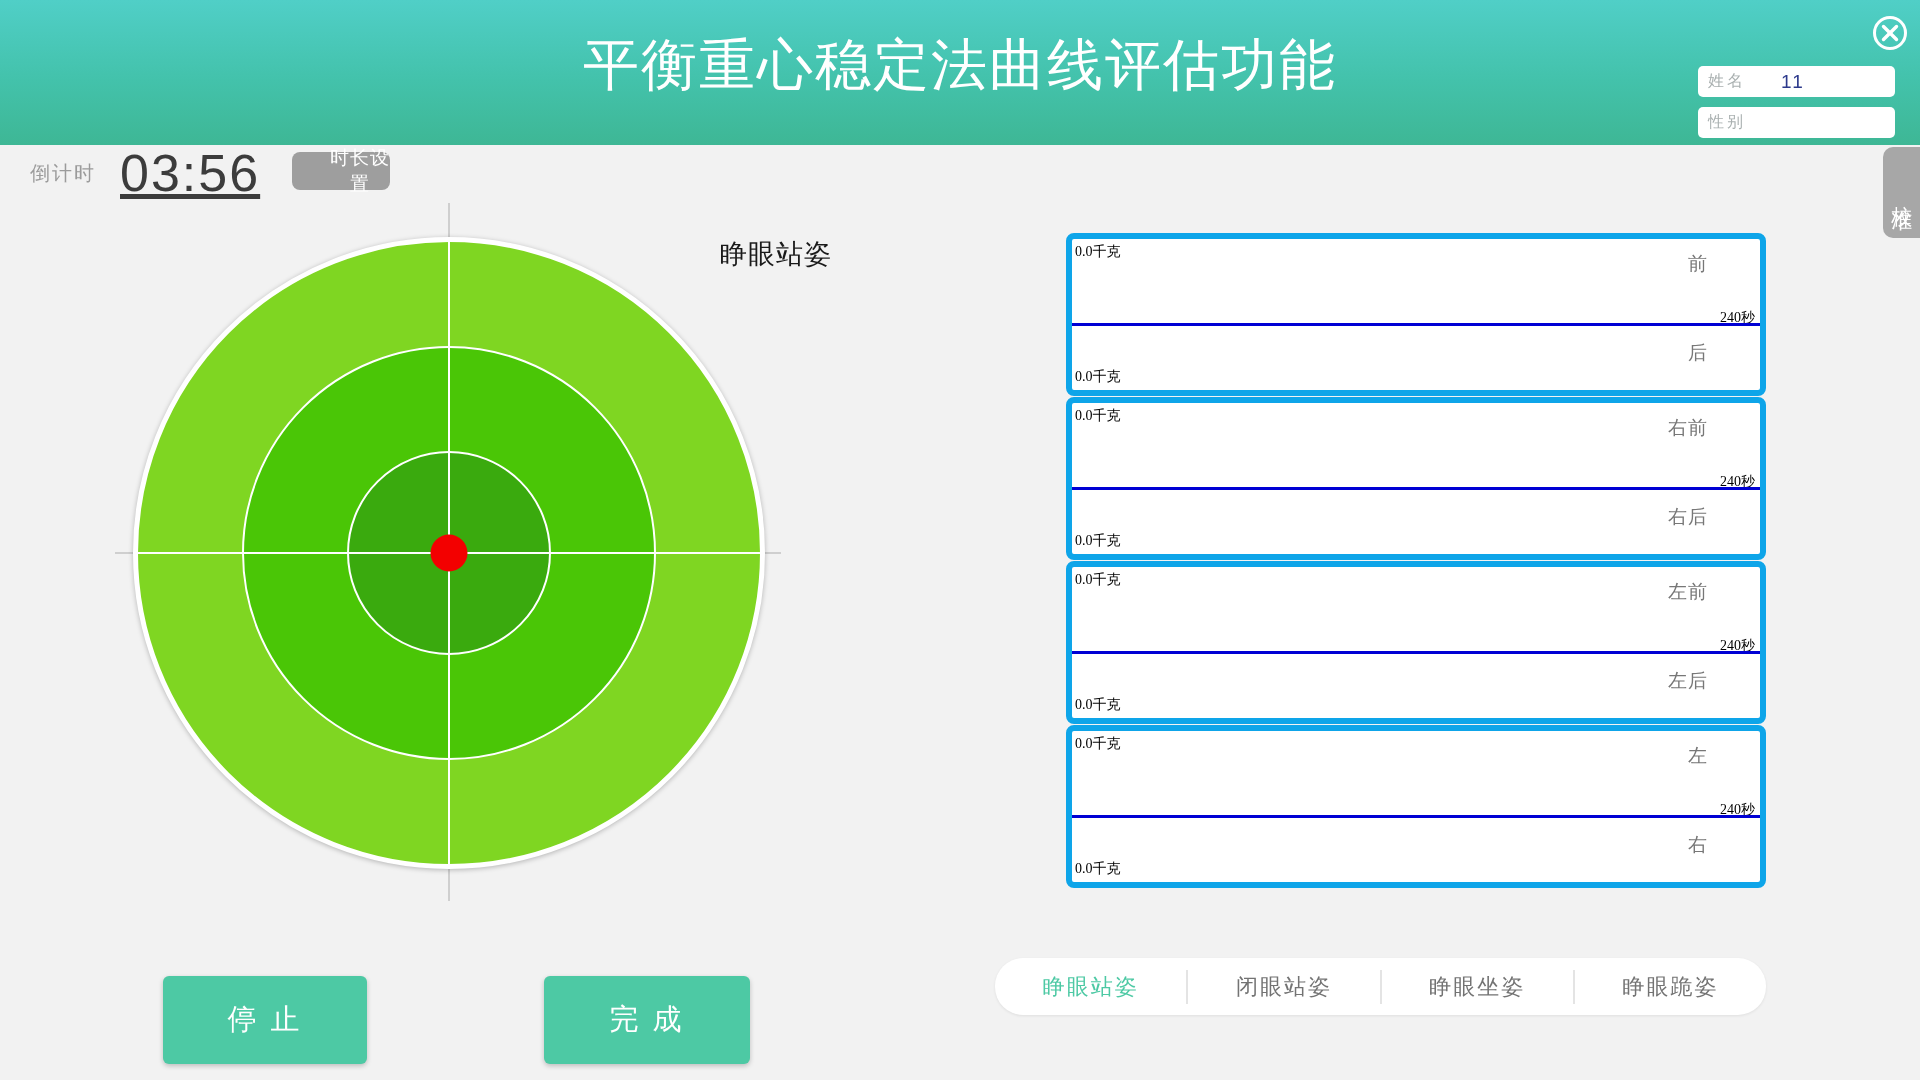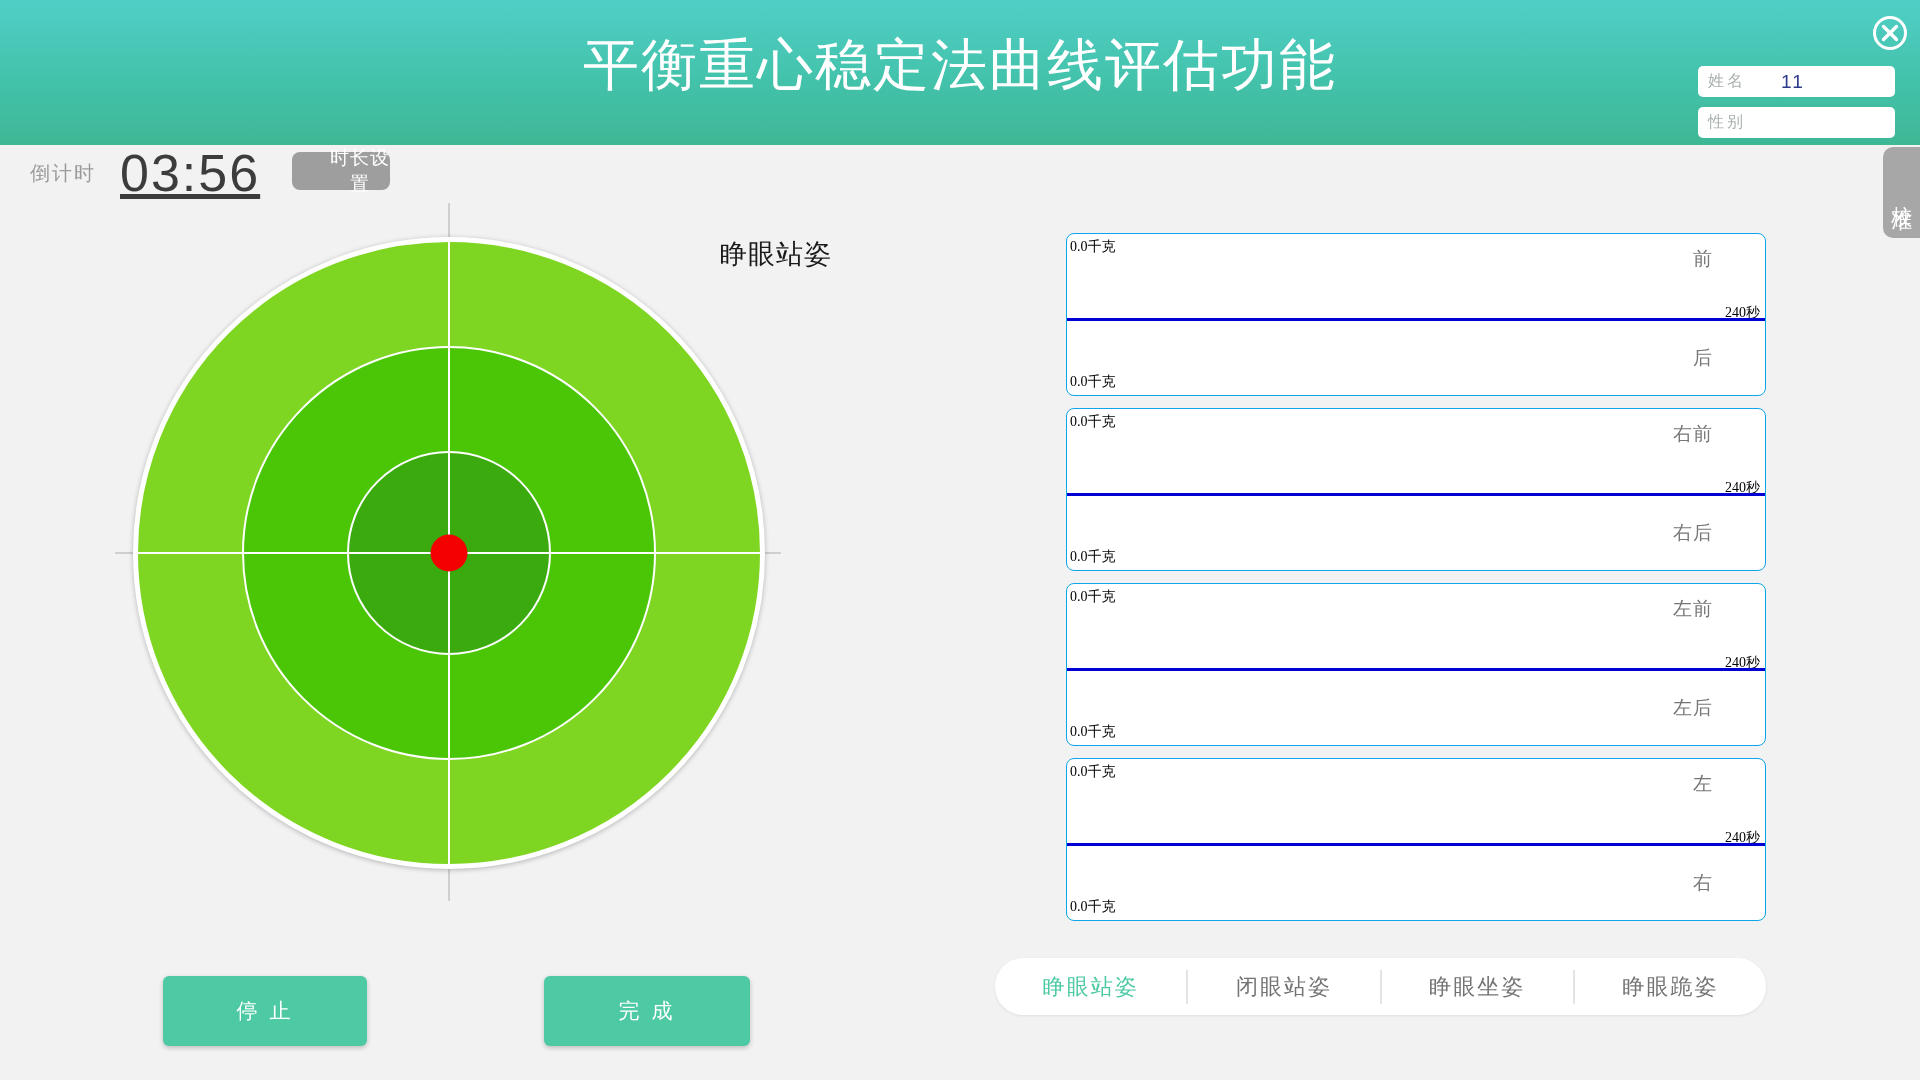--- a/index.html
+++ b/index.html
@@ -80,40 +80,40 @@
   }
   .posture-label {
     position:absolute; left:720px; top:236px;
     font-family:"Liberation Serif","DejaVu Serif",serif;
     font-size:27px; color:#1a1a1a; letter-spacing:1px;
   }
 
   
   .charts { position:absolute; left:1066px; top:233px; width:700px; }
   .chart-group {
-    position:relative; width:700px; height:163px; margin-bottom:12px;
-    background:#ffffff; border:1px solid #0ea5e9; border-radius:8px;
+    position:relative; width:700px; height:163px; margin-bottom:1px;
+    background:#ffffff; border:6px solid #0ea5e9; border-radius:8px;
   }
   .chart-group .cline {
     position:absolute; left:0; right:0; top:84px; height:3px; background:#0000d4;
   }
   .chart-group span {
     position:absolute;
     font-family:"Liberation Serif","DejaVu Serif",serif;
   }
   .cg-top-value { left:3px; top:4px; font-size:14px; color:#000000; }
   .cg-bottom-value { left:3px; bottom:4px; font-size:14px; color:#000000; }
   .cg-top-label { right:52px; top:12px; font-size:19px; color:#777777; letter-spacing:1px; }
   .cg-bottom-label { right:52px; bottom:24px; font-size:19px; color:#777777; letter-spacing:1px; }
   .cg-time { right:5px; top:70px; font-size:14px; color:#000000; }
 
   
   .action-btn {
-    position:absolute; top:976px; height:70px; border:none; border-radius:6px;
-    background:#4dc9a4; color:#ffffff; font-size:21px; letter-spacing:3px;
+    position:absolute; top:976px; height:88px; border:none; border-radius:6px;
+    background:#4dc9a4; color:#ffffff; font-size:29px; letter-spacing:3px;
     display:flex; align-items:center; justify-content:center;
     box-shadow:0 2px 5px rgba(0,0,0,0.22); cursor:pointer;
     font-family:"Liberation Sans","DejaVu Sans",sans-serif;
   }
   .stop-btn { left:163px; width:204px; }
   .finish-btn { left:544px; width:206px; }
 
   
   .tabbar {
     position:absolute; left:995px; top:958px; width:771px; height:57px;

